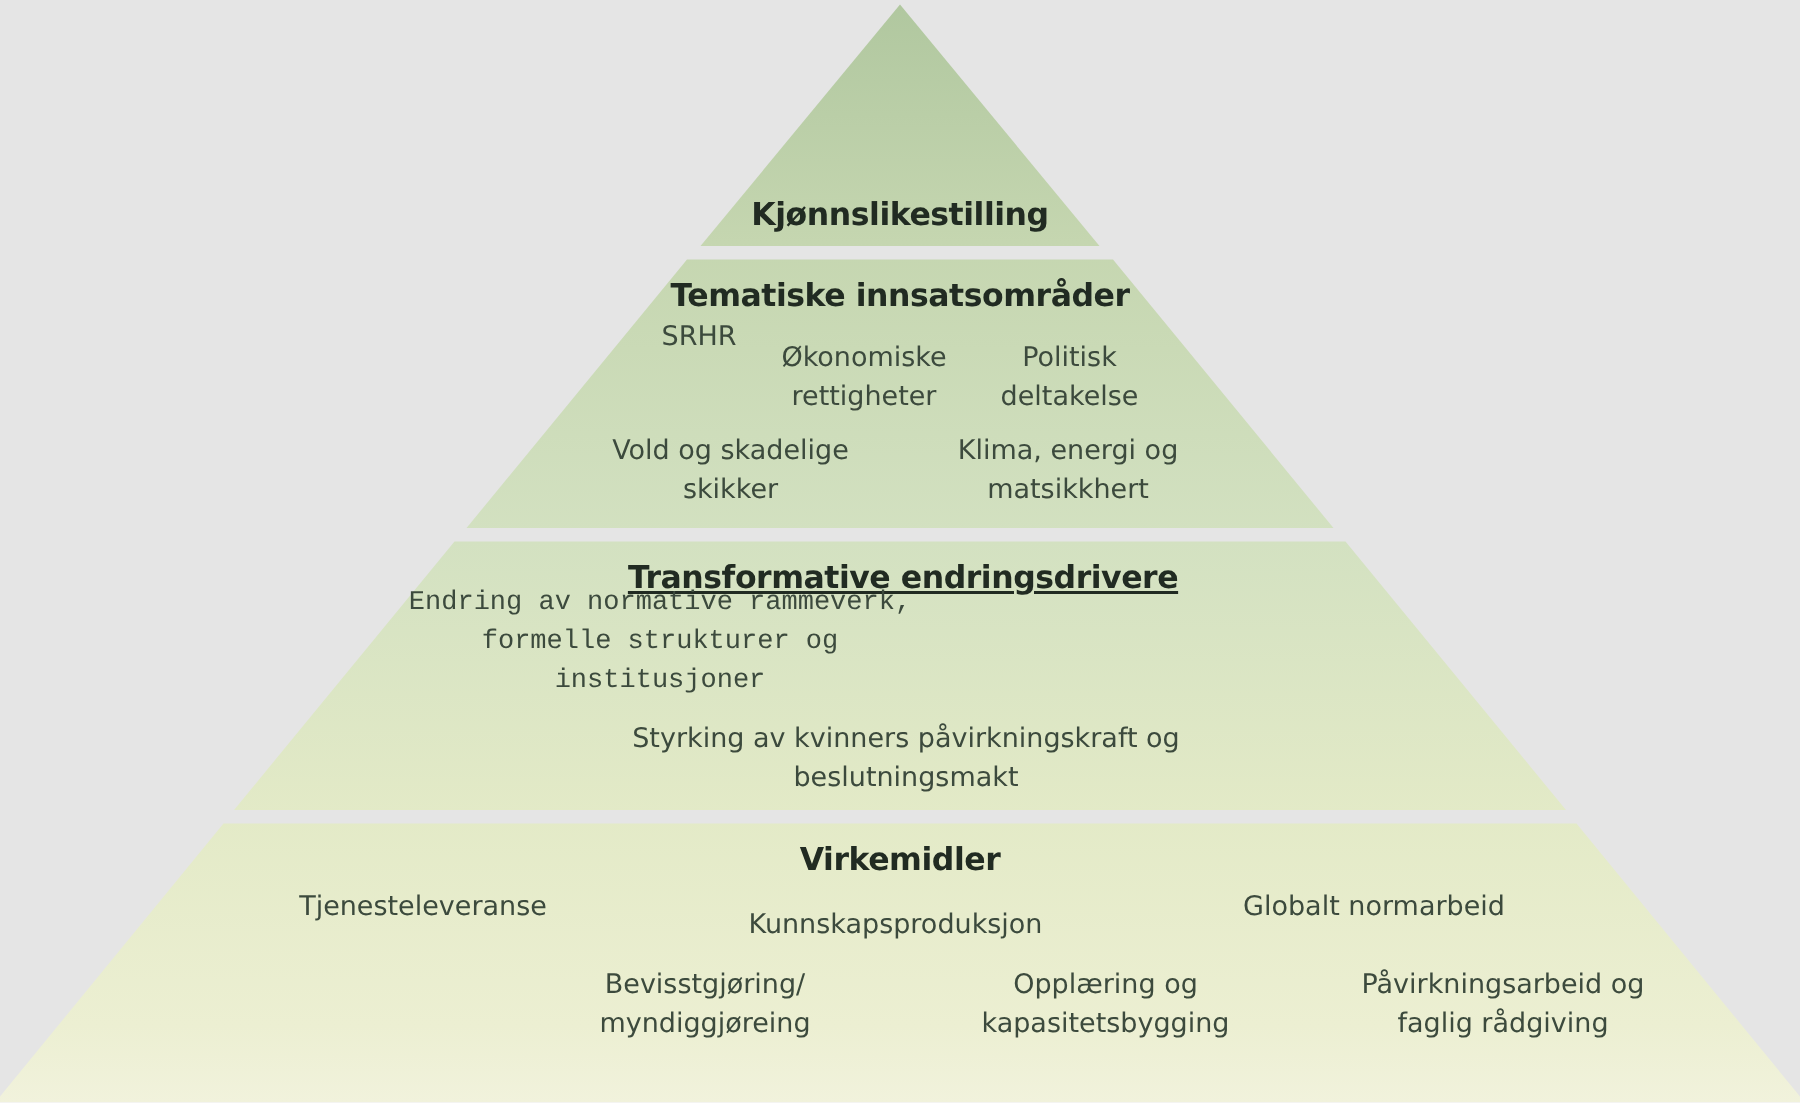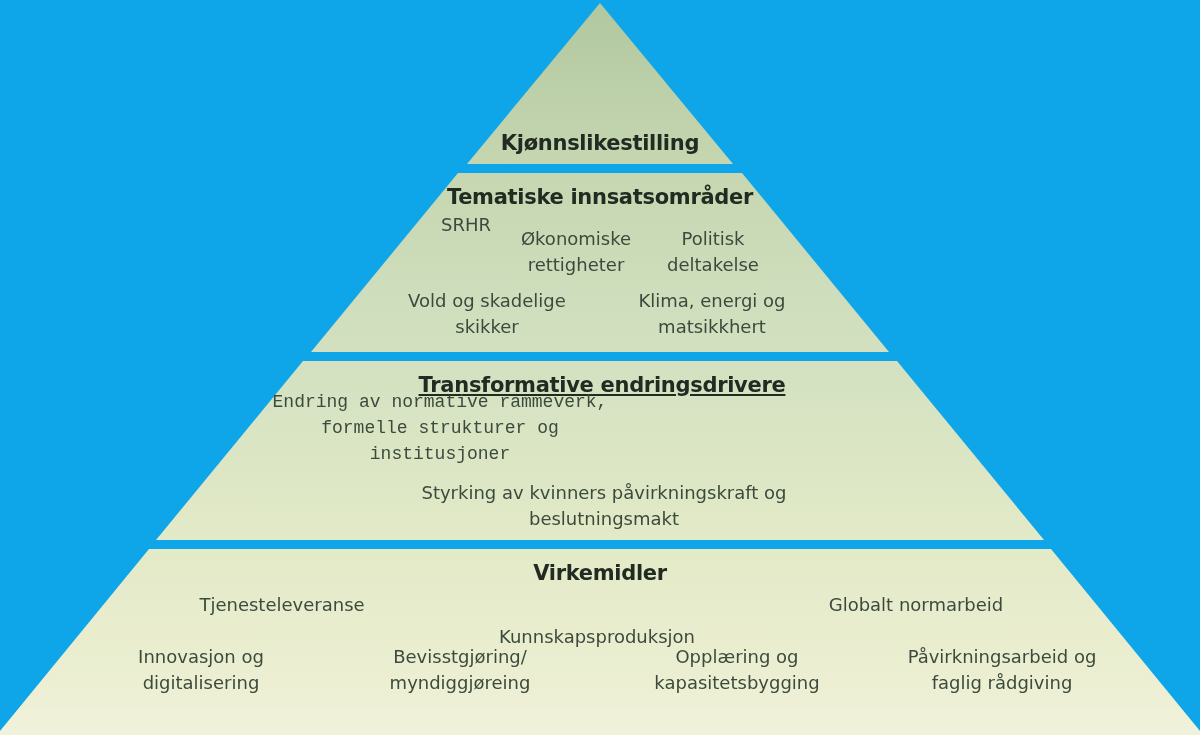--- a/index.html
+++ b/index.html
@@ -1,17 +1,17 @@
 <!DOCTYPE html>
 <html><head>
 <meta charset="utf-8">
 <style>
   html,body{margin:0;padding:0;background:#ffffff;}
   .stage{
-    position:relative;width:1200px;height:735px;overflow:hidden;background:#0ea5e9;
+    position:relative;width:1200px;height:735px;overflow:hidden;background:#e5e5e5;
     font-family:"DejaVu Sans","Liberation Sans",sans-serif;
   }
   .stage svg{position:absolute;inset:0;display:block;}
   .txt{position:absolute;transform:translateX(-50%);text-align:center;z-index:5;}
   .lvl-title{
     font-weight:bold;font-size:21px;line-height:26px;color:#212b22;
     letter-spacing:-0.3px;white-space:nowrap;
   }
   .item{font-size:18px;line-height:26px;color:#3c4a3d;}
   .nowrap{white-space:nowrap;}
@@ -130,20 +130,19 @@
   <div class="txt item" style="left:713px;top:226px;width:120px;">Politisk deltakelse</div>
   <div class="txt item" style="left:487px;top:288px;width:185px;">Vold og skadelige skikker</div>
   <div class="txt item" style="left:712px;top:288px;width:175px;">Klima, energi og matsikkhert</div>
 
   <div class="txt lvl-title" style="left:602px;top:372px;text-decoration:underline;">Transformative endringsdrivere</div>
   <div class="txt item" style="left:440px;top:389px;width:352px;font-family:Liberation Mono, monospace;">Endring av normative rammeverk, formelle strukturer og institusjoner</div>
   <div class="txt item" style="left:604px;top:480px;width:378px;">Styrking av kvinners påvirkningskraft og beslutningsmakt</div>
 
   <div class="txt lvl-title" style="left:600px;top:560px;">Virkemidler</div>
   <div class="txt item nowrap" style="left:282px;top:592px;">Tjenesteleveranse</div>
-  <div class="txt item nowrap" style="left:597px;top:624px;">Kunnskapsproduksjon</div>
+  <div class="txt item nowrap" style="left:597px;top:604px;">Kunnskapsproduksjon</div>
   <div class="txt item nowrap" style="left:916px;top:592px;">Globalt normarbeid</div>
-  <div class="txt item" style="left:201px;top:644px;width:165px;">Innovasjon og digitalisering</div>
-  <div class="txt item" style="left:460px;top:644px;width:175px;text-align:center;">Bevisstgjøring/ myndiggjøreing</div>
+  <div class="txt item" style="left:470px;top:644px;width:175px;text-align:center;">Bevisstgjøring/ myndiggjøreing</div>
   <div class="txt item" style="left:737px;top:644px;width:205px;">Opplæring og kapasitetsbygging</div>
   <div class="txt item" style="left:1002px;top:644px;width:192px;">Påvirkningsarbeid og faglig rådgiving</div>
 
 </div>
 
 </body></html>

